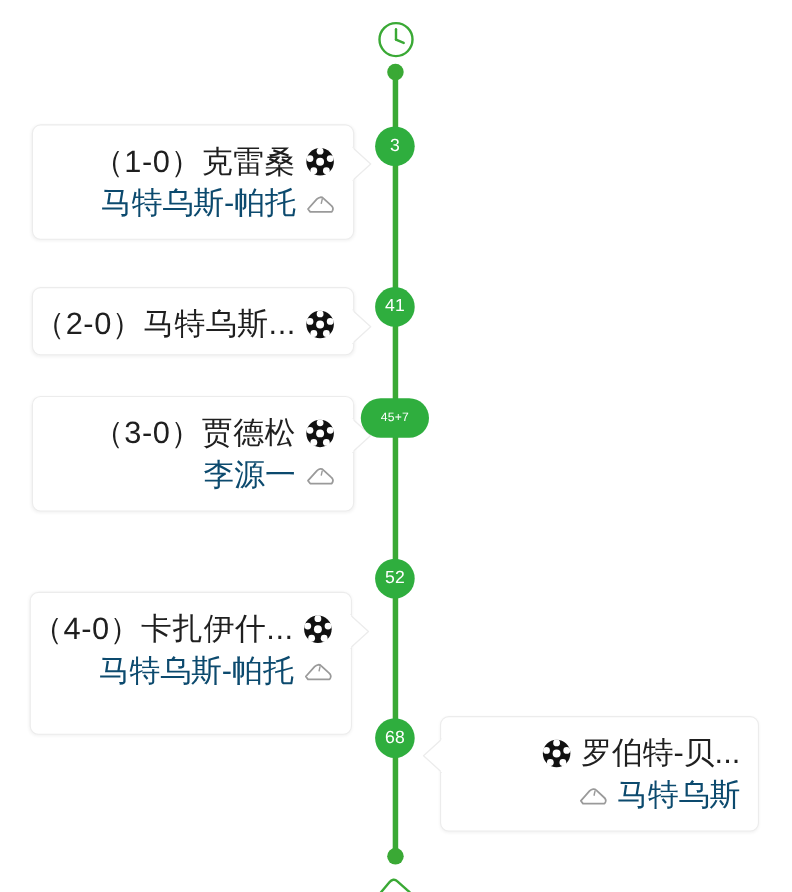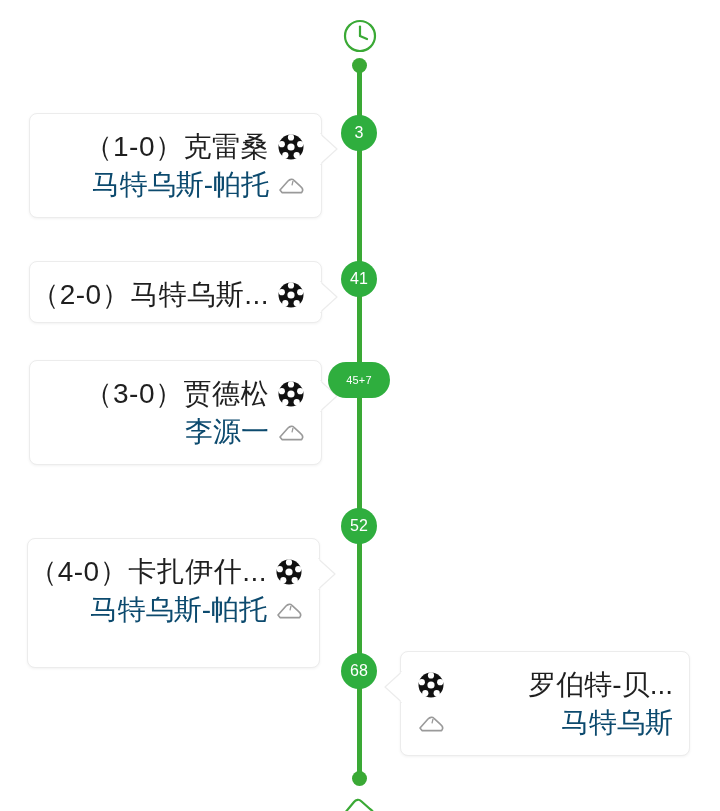--- a/index.html
+++ b/index.html
@@ -91,21 +91,21 @@
   .event-card.left  { text-align: right; }
   .event-card.right { text-align: left;  }
 
   .event-row {
     display: flex;
     align-items: center;
     height: 38px;
     white-space: nowrap;
   }
   .event-card.left  .event-row { justify-content: flex-end; }
-  .event-card.right .event-row { justify-content: space-between; }
+  .event-card.right .event-row { justify-content: flex-end; }
 
   .event-text {
     font-size: 28px;
     color: #1f1f1f;
     font-family: Liberation Sans, sans-serif;
   }
   .event-text.score { letter-spacing: 0.5px; }
   .event-text.assist { color: #0c4a6e; }
 
   .icon-ball, .icon-boot {

